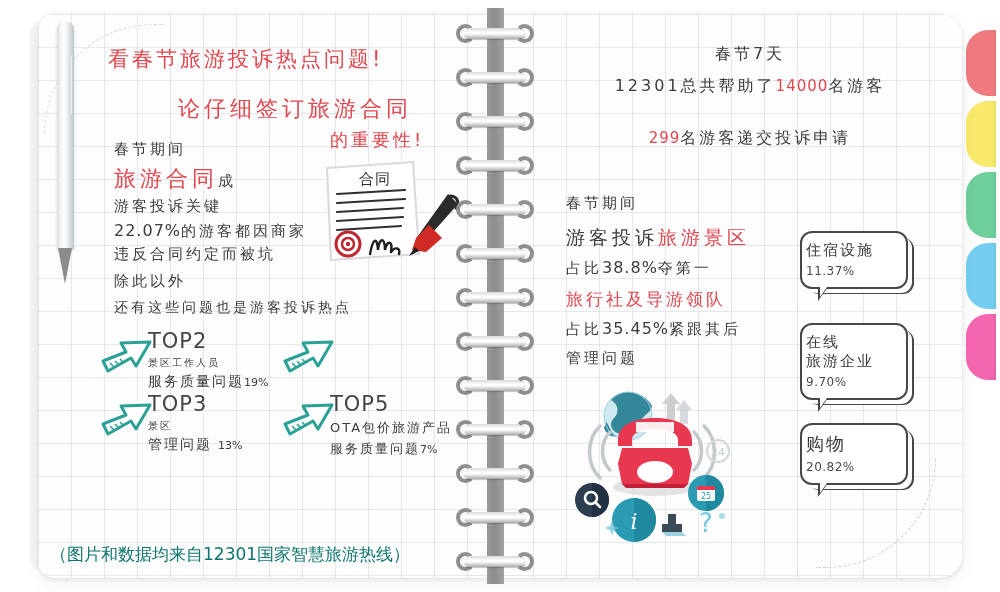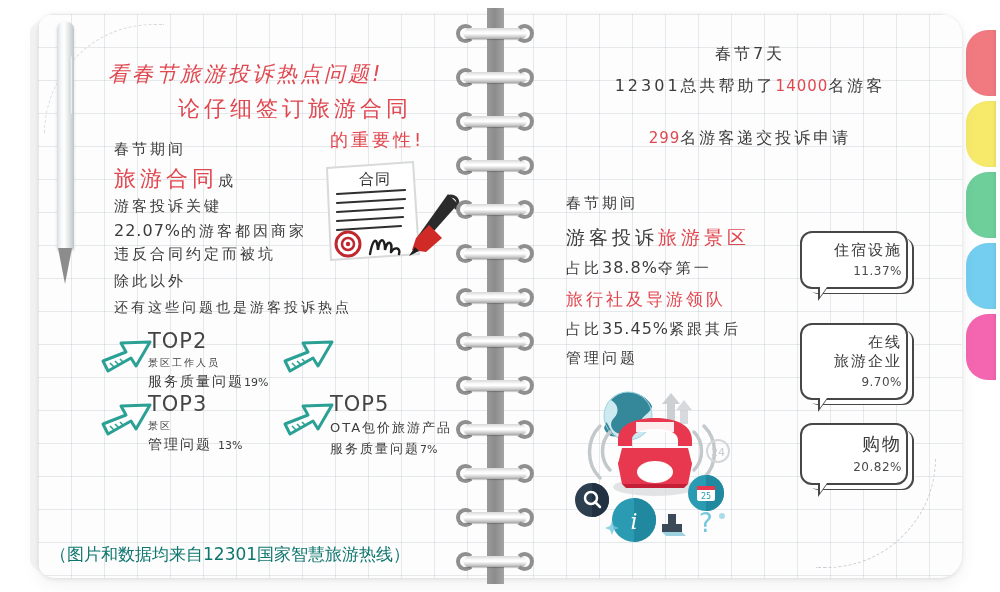--- a/index.html
+++ b/index.html
@@ -104,22 +104,22 @@
     border-left: 7.5px solid transparent;
     border-right: 7.5px solid transparent;
     border-top: 36px solid #8c8c8c;
   }
 
   
   .hand { font-family: "DejaVu Sans", "Liberation Sans", sans-serif; color: #3a3a3a; letter-spacing: 2px; }
   .red  { color: #e0474f; }
 
   .ttl1 {
-    position: absolute; left: 108px; top: 60px;
-    font-size: 21px; color: #e0474f; letter-spacing: 3px; white-space: nowrap; font-style: italic;
+    position: absolute; left: 108px; top: 45px;
+    font-size: 21px; color: #e0474f; letter-spacing: 3px; white-space: nowrap;
   }
   .ttl2 {
     position: absolute; left: 178px; top: 94px;
     font-size: 22px; color: #e0474f; letter-spacing: 4px; white-space: nowrap;
   }
   .ttl3 {
     position: absolute; left: 330px; top: 128px;
     font-size: 18px; color: #e0474f; letter-spacing: 3px; white-space: nowrap;
   }
 
@@ -154,21 +154,21 @@
   }
   .r-line.lg { font-size: 19px; letter-spacing: 4px; }
   .r-line .red { color: #e0474f; }
 
   
   .bubble {
     position: absolute; width: 108px;
     background: #fff;
     border: 2px solid #474747;
     border-radius: 12px;
-    text-align: right;
+    text-align: left;
     padding: 8px 4px 9px;
     box-shadow: 5px 5px 0 -1px #fff, 7px 6px 0 -1px #474747;
   }
   .bubble .bt { font-size: 15px; color: #3a3a3a; letter-spacing: 2px; line-height: 1.25; }
   .bubble .bp { font-size: 12px; color: #4a4a4a; margin-top: 4px; letter-spacing: 0.5px; }
   .bubble .tail {
     position: absolute; left: 16px; bottom: -14px;
     width: 0; height: 0;
     border-left: 10px solid #474747;
     border-bottom: 14px solid transparent;

